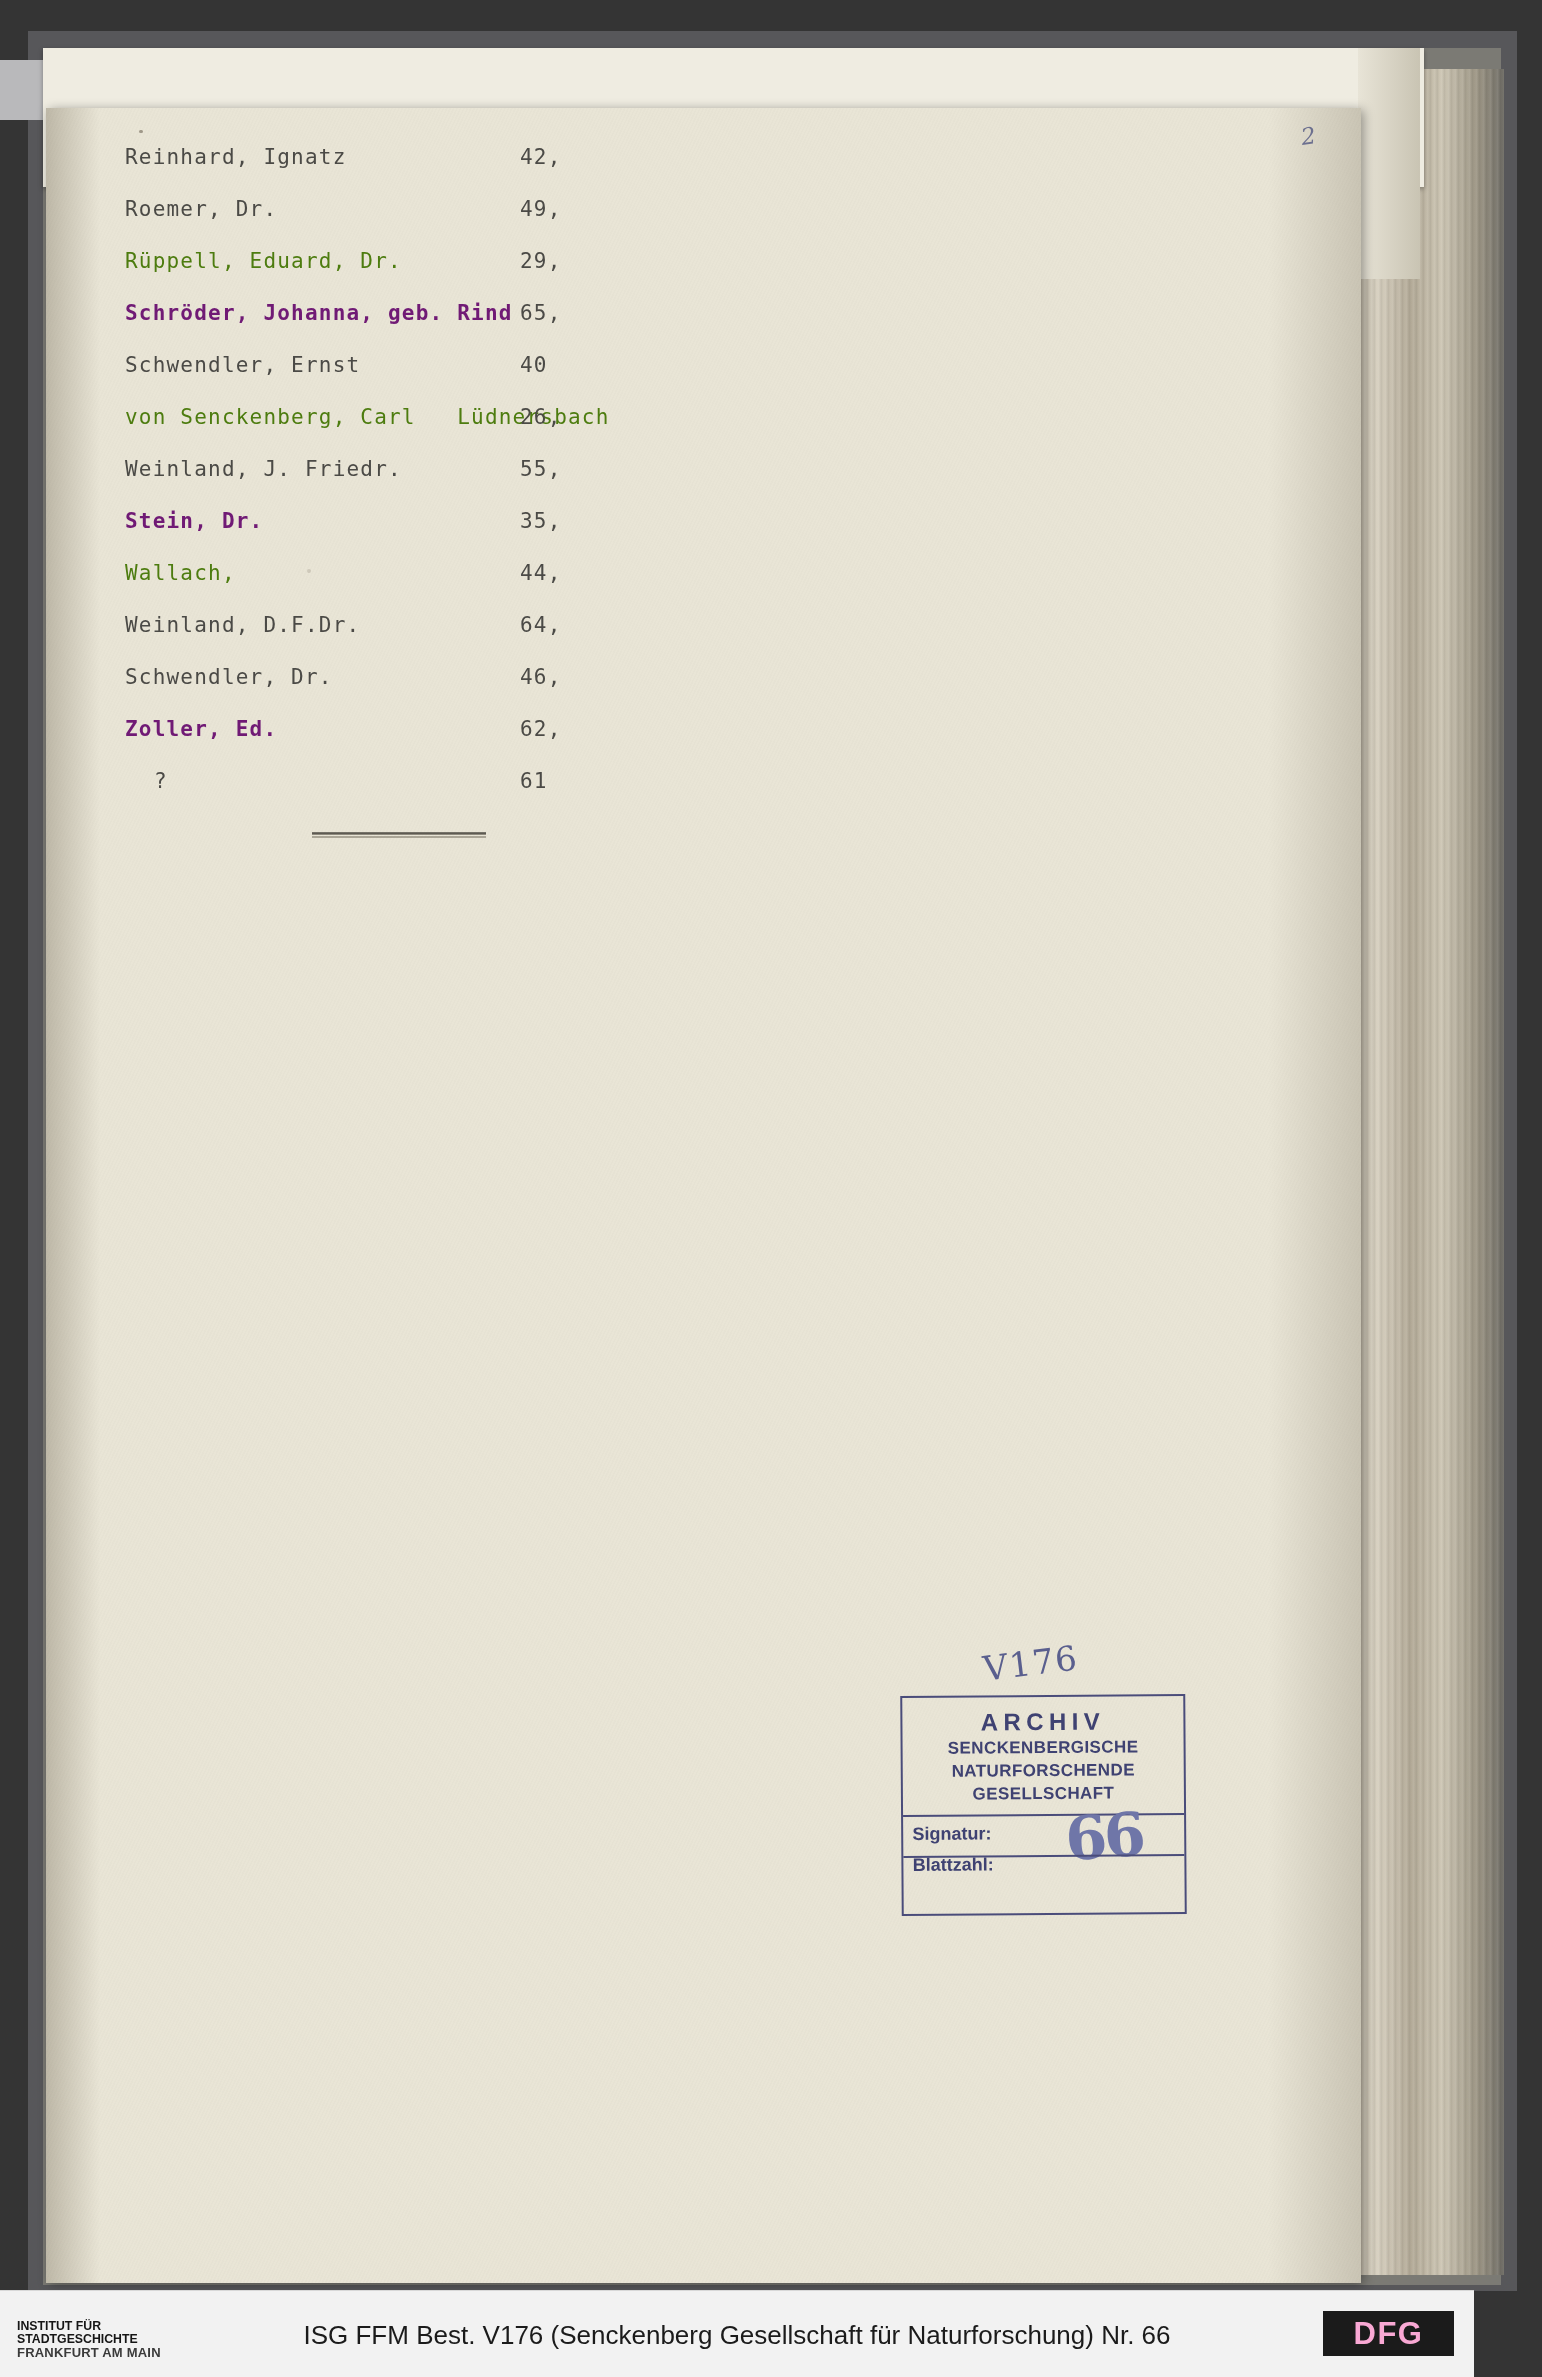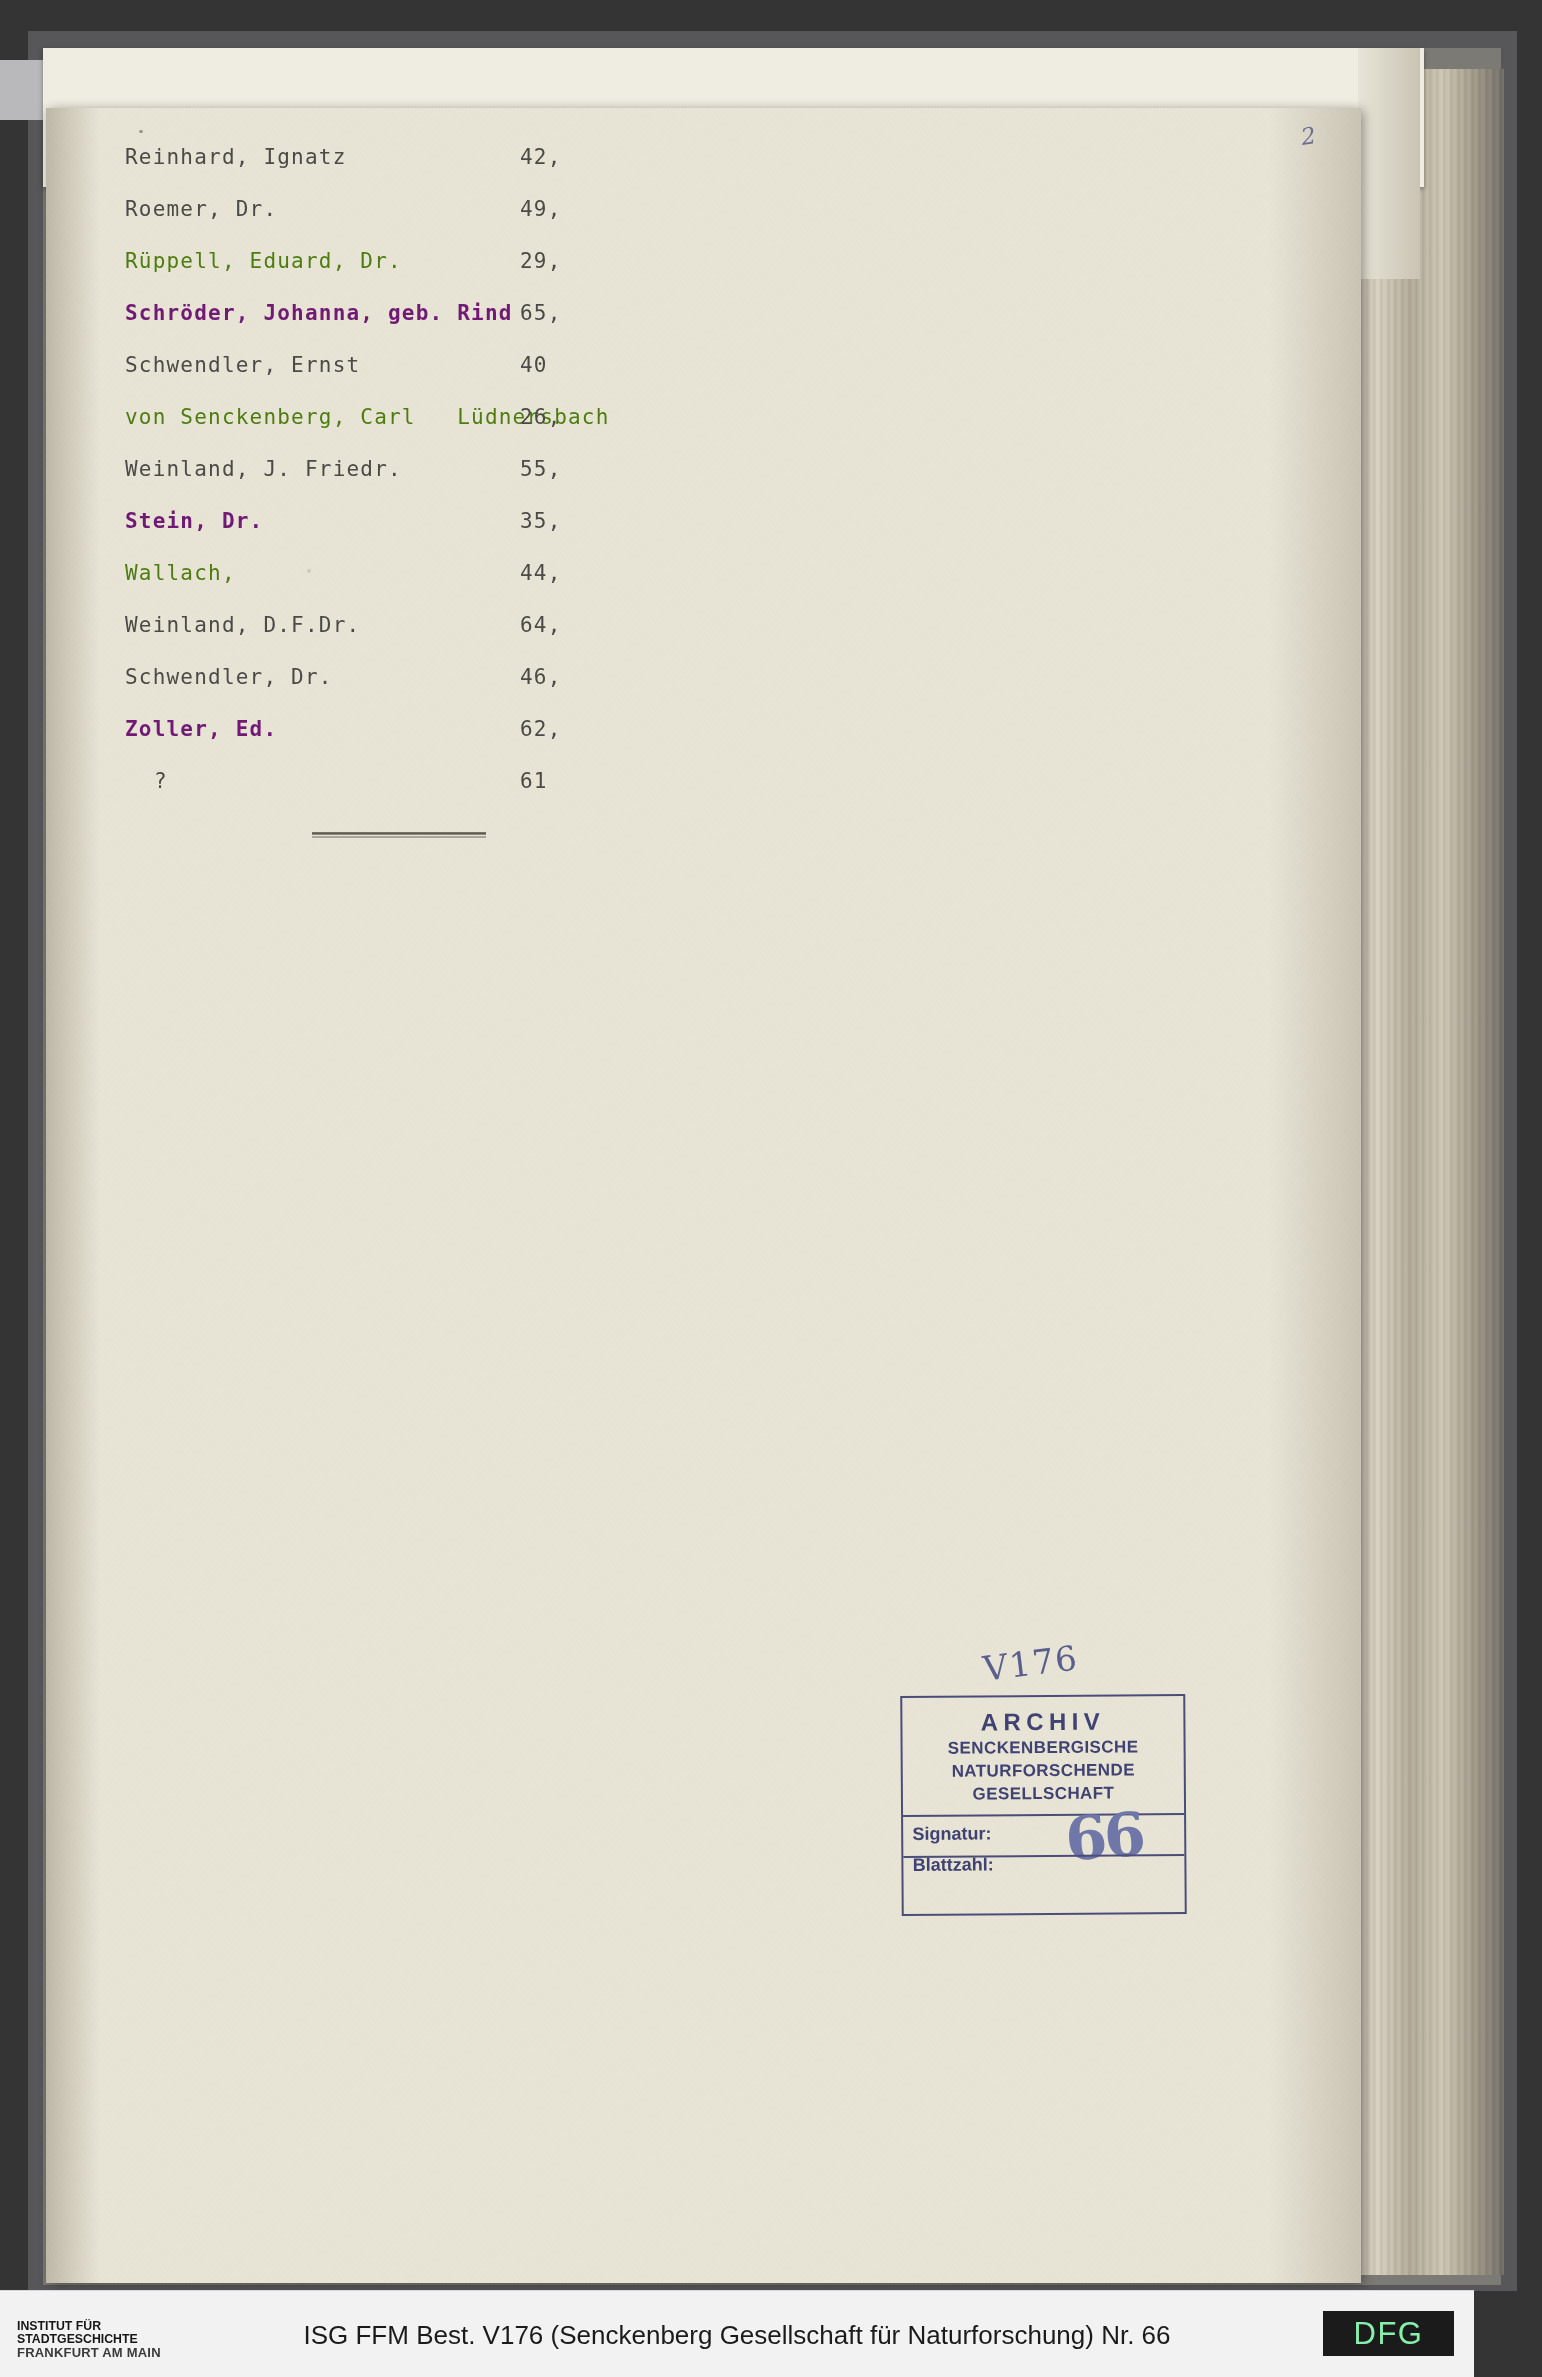--- a/index.html
+++ b/index.html
@@ -293,23 +293,23 @@
     font-weight: bold;
     font-size: 13px;
     letter-spacing: 0.2px;
     color: #3a3a3a;
   }
   #dfg-logo {
     position: absolute;
     right: 20px; top: 20px;
     width: 131px; height: 45px;
     background: #1b1b1b;
-    color: #86efac;
-    font-family: "Liberation Sans", sans-serif;
-    font-weight: normal;
+    color: #f9a8d4;
+    font-family: "Liberation Sans", sans-serif;
+    font-weight: bold;
     font-size: 31px;
     letter-spacing: 1.5px;
     text-align: center;
     line-height: 45px;
   }
 </style>
 </head>
 <body>
 
 <div id="scan-root">

